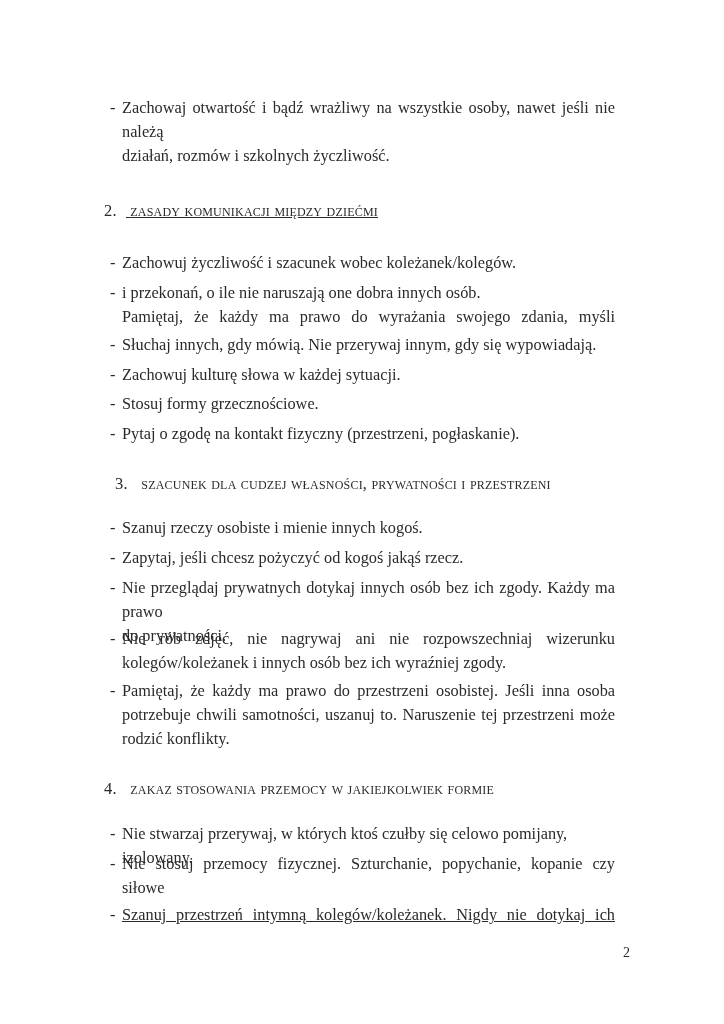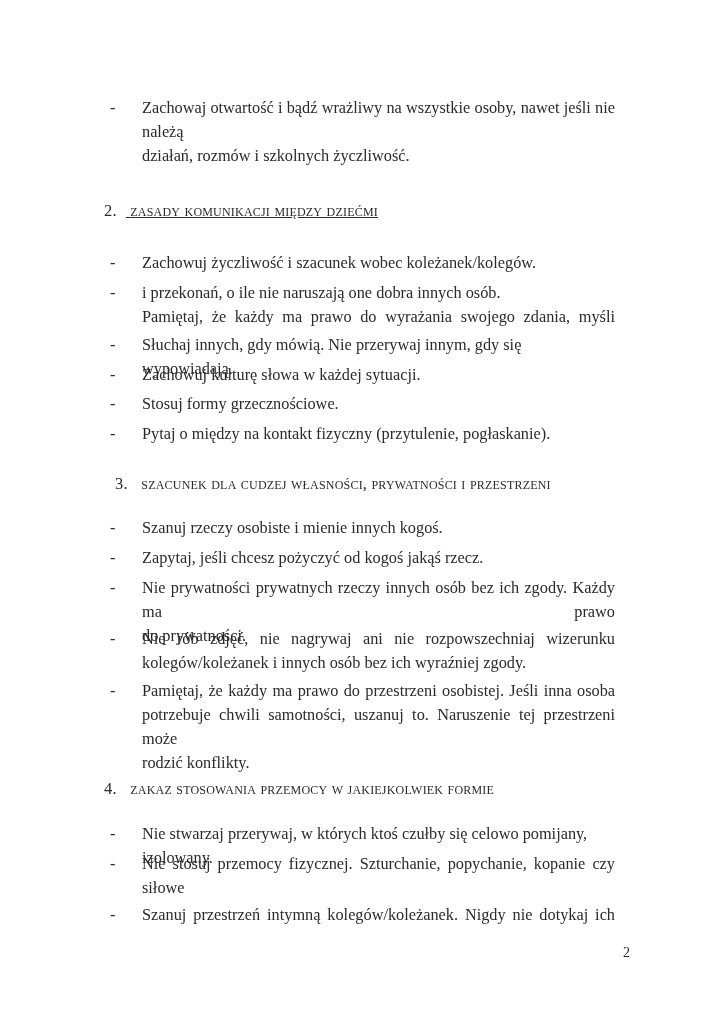--- a/index.html
+++ b/index.html
@@ -11,21 +11,21 @@
     }
     .page { position: absolute; left: 0; top: 0; width: 724px; height: 1024px; }
     .bullet {
       position: absolute; left: 110px; width: 505px;
       line-height: 24px;
     }
     .bullet .dash {
       position: absolute; left: 0; top: 0; width: 14px;
     }
     .bullet .txt {
-      display: block; margin-left: 32px; text-align: justify;
+      display: block; margin-left: 12px; text-align: justify;
     }
     .bullet .txt.left { text-align: left; }
     .heading {
       position: absolute; left: 104px; width: 520px;
       font-size: 16.5px; line-height: 24px; letter-spacing: 0.2px;
     }
     .heading .num { display: inline-block; width: 22px; }
     .heading .title { font-variant: small-caps; text-transform: lowercase; }
     .heading .title::first-letter { text-transform: uppercase; }
     .pagenum {
@@ -65,39 +65,39 @@
   <div class="bullet" style="top:363px;">
     <span class="dash">-</span>
     <span class="txt left">Zachowuj kulturę słowa w każdej sytuacji.</span>
   </div>
   <div class="bullet" style="top:392px;">
     <span class="dash">-</span>
     <span class="txt left">Stosuj formy grzecznościowe.</span>
   </div>
   <div class="bullet" style="top:422px;">
     <span class="dash">-</span>
-    <span class="txt left">Pytaj o między na kontakt fizyczny (przytulenie, pogłaskanie).</span>
+    <span class="txt left">Pytaj o zgodę na kontakt fizyczny (przestrzeni, pogłaskanie).</span>
   </div>
 
   <div class="heading" style="top:472px;margin-left:11px;">
     <span class="num">3.</span>
     <span class="title">Szacunek dla cudzej własności, prywatności i przestrzeni</span>
   </div>
 
   <div class="bullet" style="top:516px;">
     <span class="dash">-</span>
     <span class="txt left">Szanuj rzeczy osobiste i mienie innych kogoś.</span>
   </div>
   <div class="bullet" style="top:546px;">
     <span class="dash">-</span>
     <span class="txt left">Zapytaj, jeśli chcesz pożyczyć od kogoś jakąś rzecz.</span>
   </div>
   <div class="bullet" style="top:576px;">
     <span class="dash">-</span>
-    <span class="txt" style="text-align-last:justify;">Nie prywatności prywatnych rzeczy innych osób bez ich zgody. Każdy ma prawo</span>
+    <span class="txt" style="text-align-last:justify;">Nie przeglądaj prywatnych dotykaj innych osób bez ich zgody. Każdy ma prawo</span>
     <span class="txt left">do prywatności.</span>
   </div>
   <div class="bullet" style="top:627px;">
     <span class="dash">-</span>
     <span class="txt" style="text-align-last:justify;">Nie rób zdjęć, nie nagrywaj ani nie rozpowszechniaj wizerunku</span>
     <span class="txt left">kolegów/koleżanek i innych osób bez ich wyraźniej zgody.</span>
   </div>
   <div class="bullet" style="top:679px;">
     <span class="dash">-</span>
     <span class="txt" style="text-align-last:justify;">Pamiętaj, że każdy ma prawo do przestrzeni osobistej. Jeśli inna osoba</span>
@@ -113,17 +113,17 @@
   <div class="bullet" style="top:822px;">
     <span class="dash">-</span>
     <span class="txt left">Nie stwarzaj przerywaj, w których ktoś czułby się celowo pomijany, izolowany.</span>
   </div>
   <div class="bullet" style="top:852px;">
     <span class="dash">-</span>
     <span class="txt" style="text-align-last:justify;">Nie stosuj przemocy fizycznej. Szturchanie, popychanie, kopanie czy siłowe</span>
   </div>
   <div class="bullet" style="top:903px;">
     <span class="dash">-</span>
-    <span class="txt" style="text-align-last:justify;">Szanuj przestrzeń intymną kolegów/koleżanek. Nigdy nie dotykaj ich</span>
+    <span class="txt" style="text-align-last:justify;text-decoration:underline;">Szanuj przestrzeń intymną kolegów/koleżanek. Nigdy nie dotykaj ich</span>
   </div>
 
   <div class="pagenum">2</div>
 </div>
 
 </body></html>

